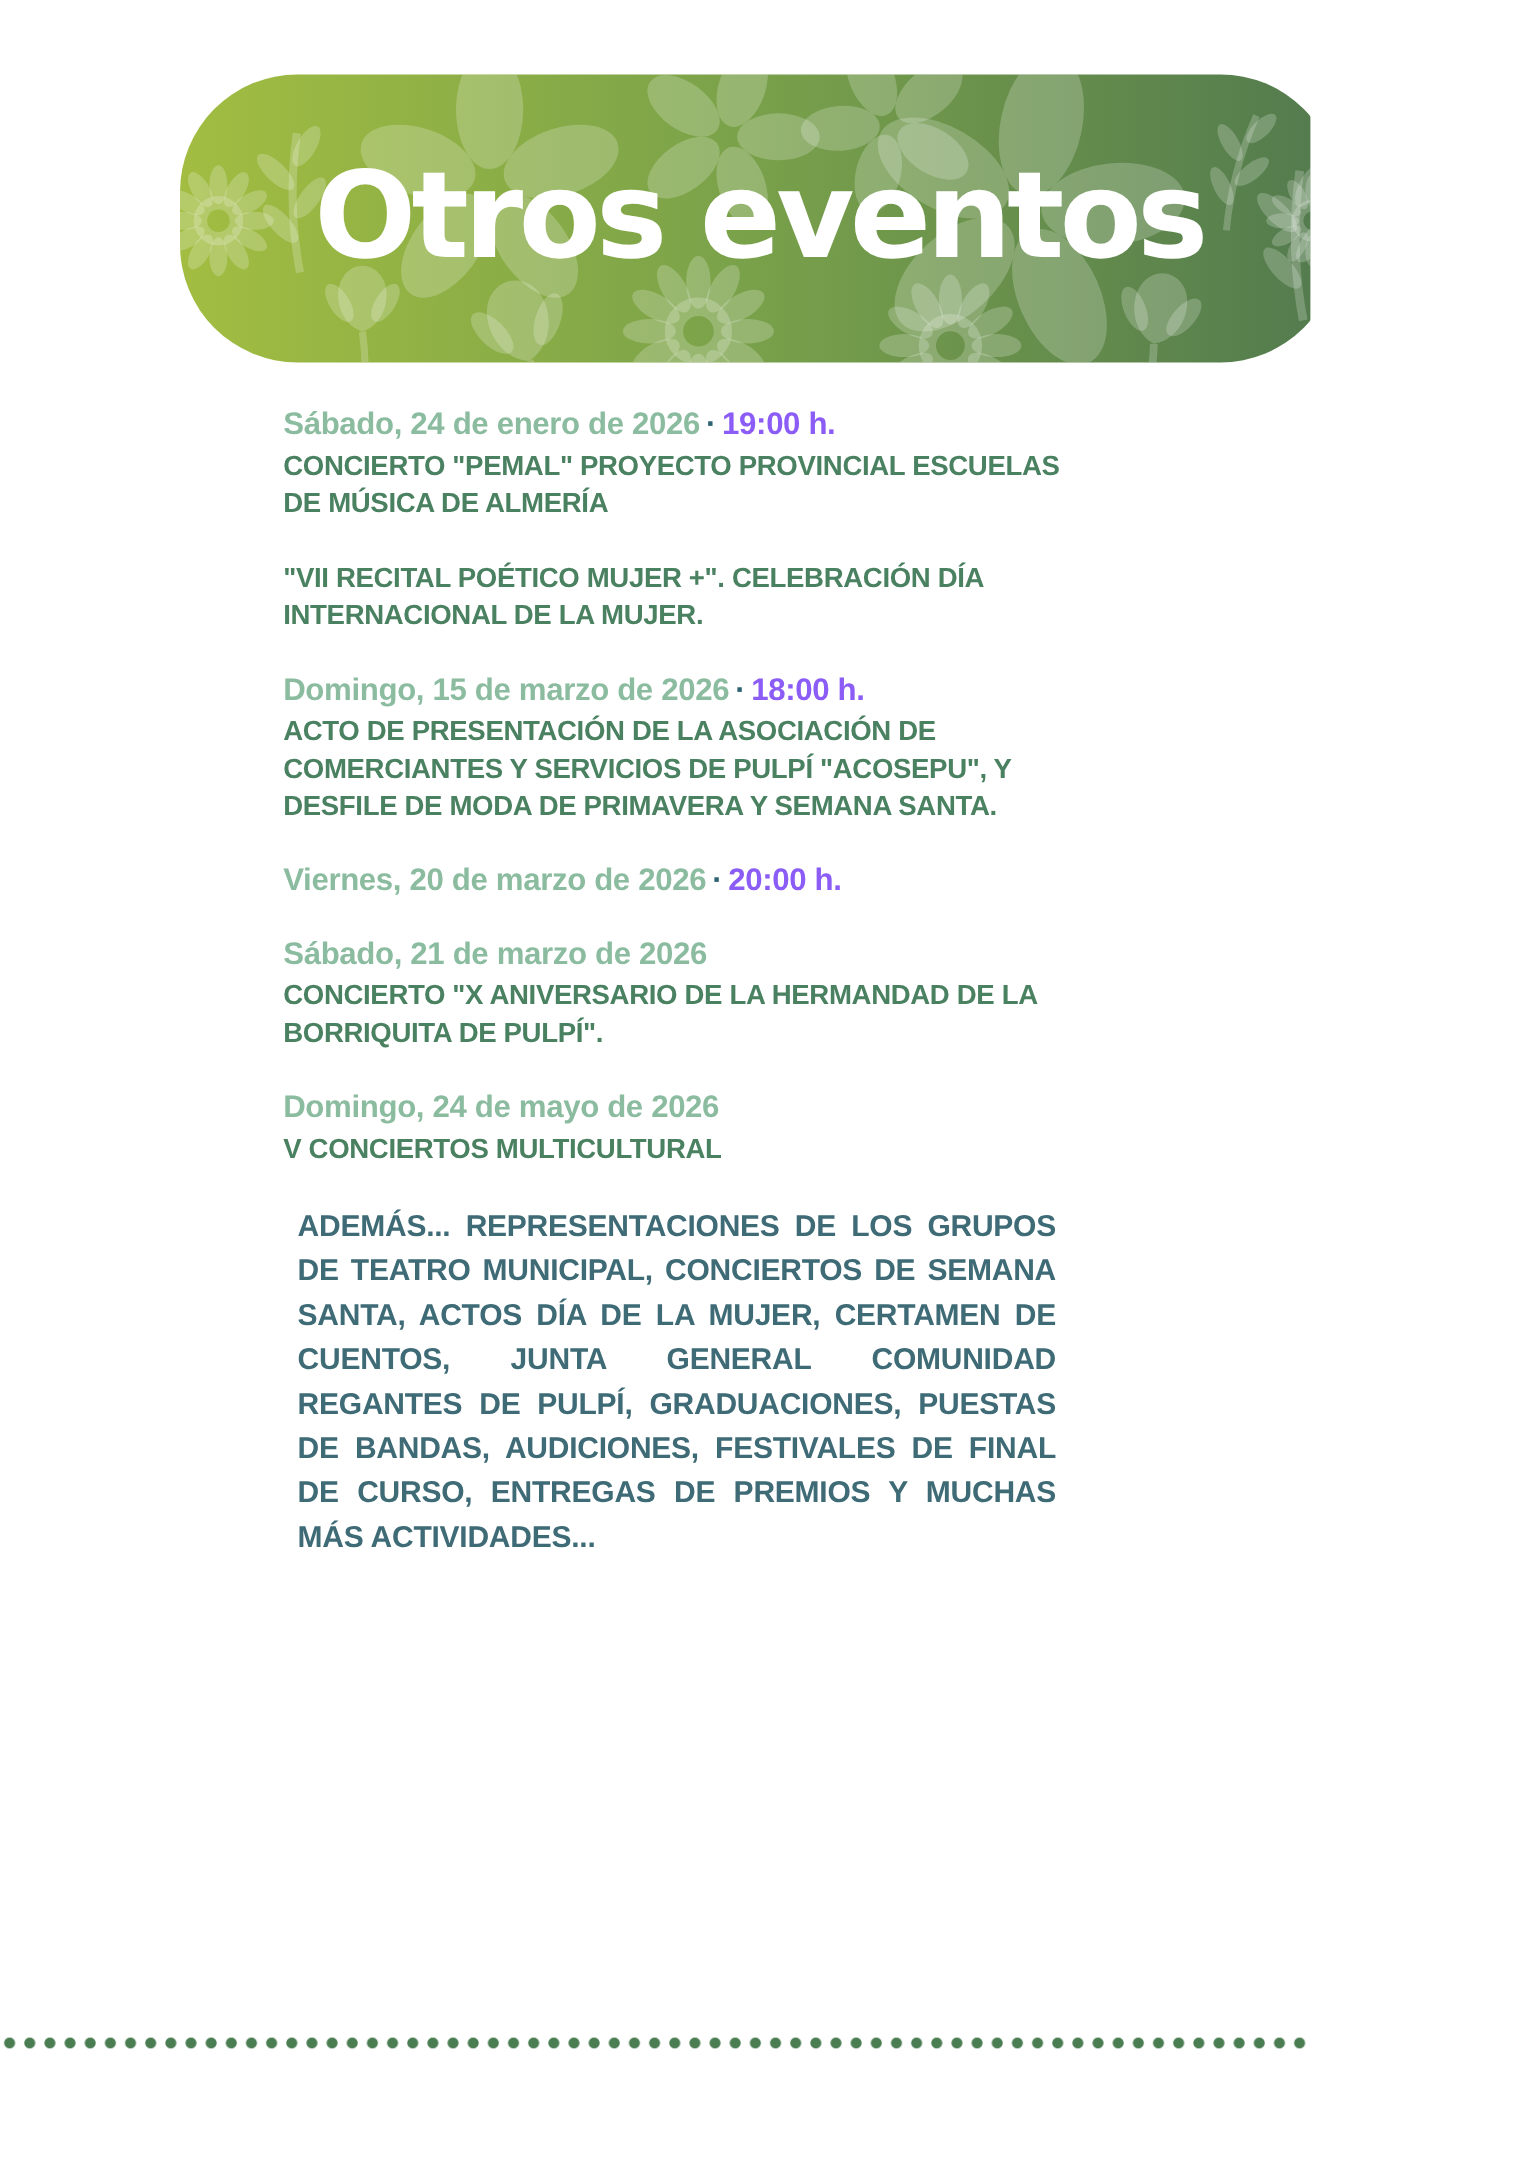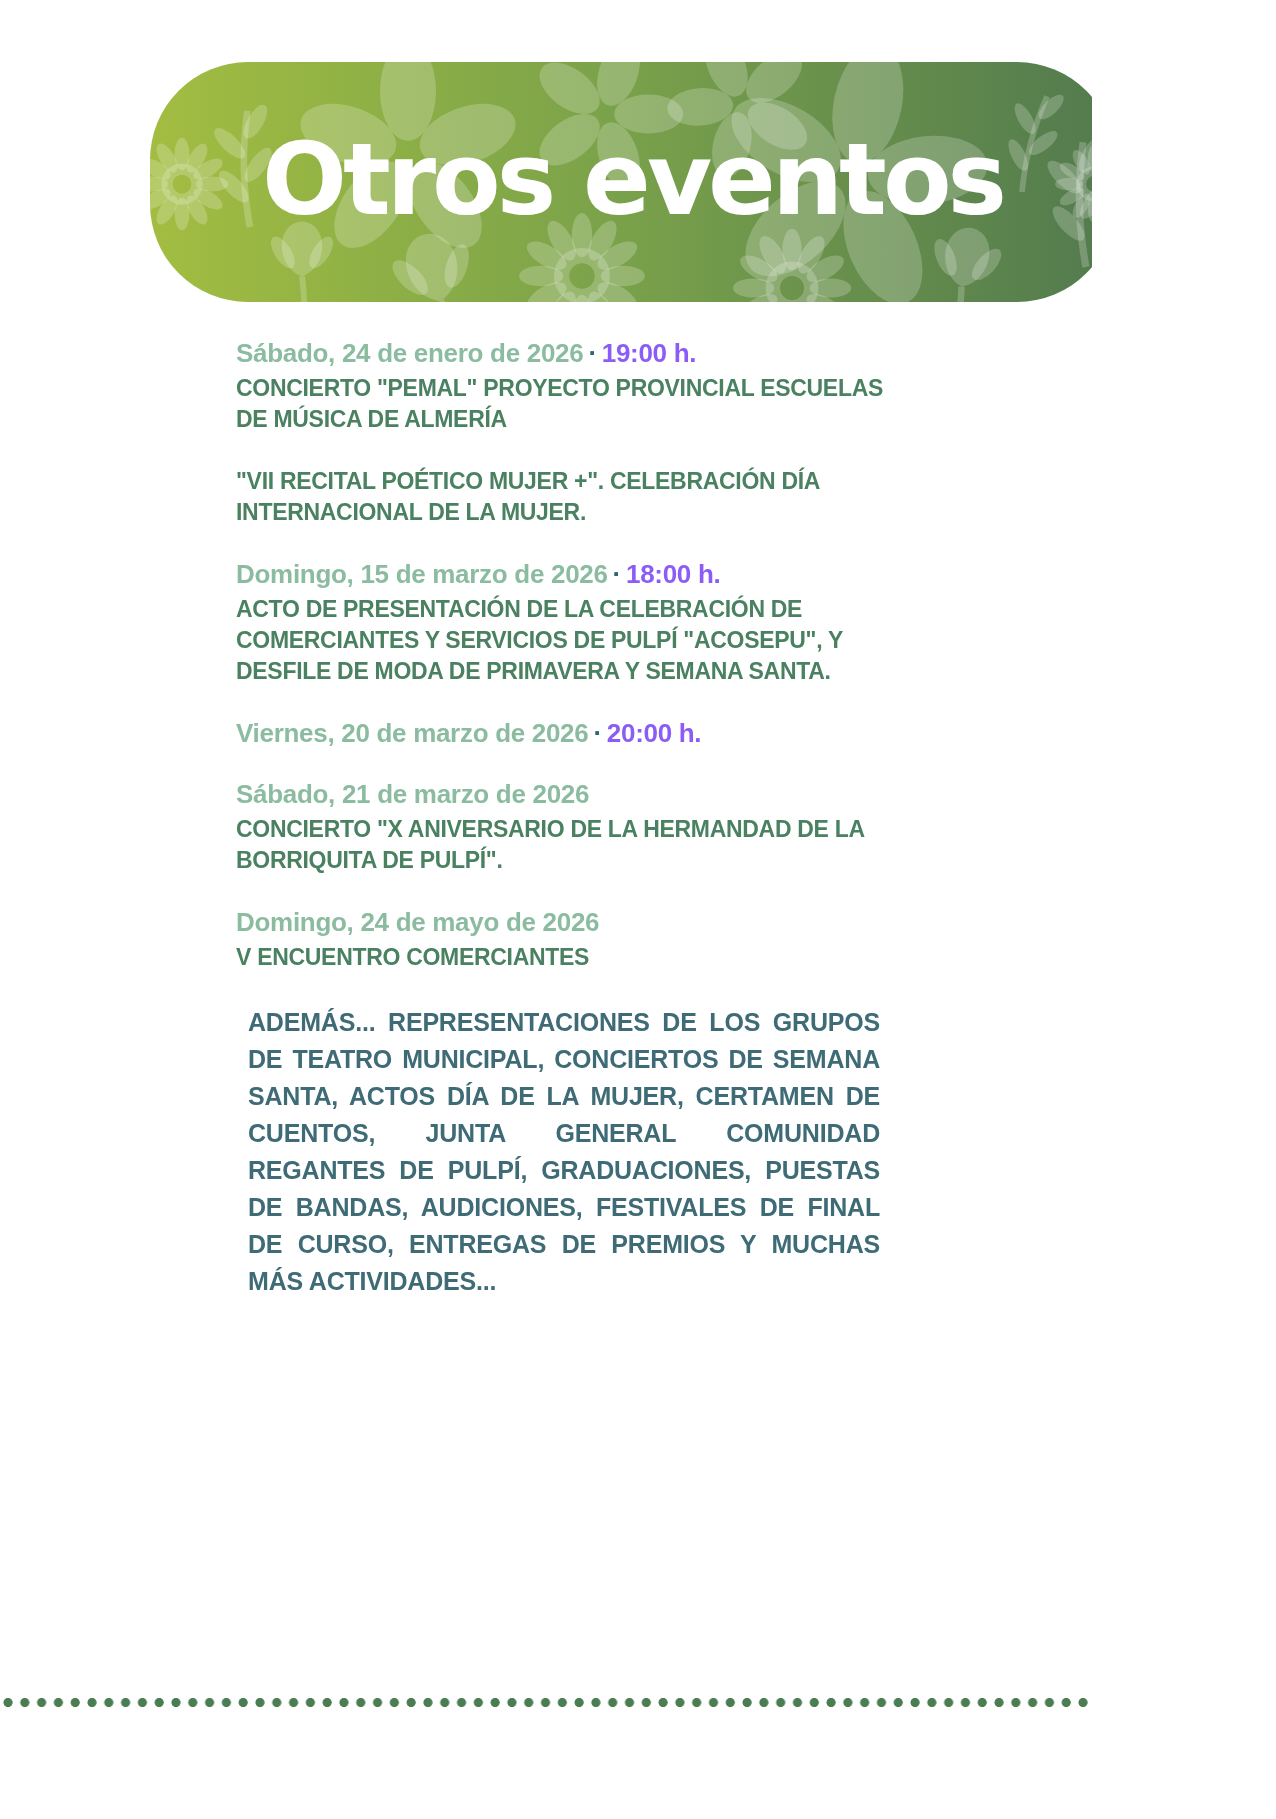--- a/index.html
+++ b/index.html
@@ -136,41 +136,41 @@
     </div>
 
     <div class="event">
       <div class="event-desc">"VII RECITAL POÉTICO MUJER +". CELEBRACIÓN DÍA INTERNACIONAL DE LA MUJER.</div>
     </div>
 
     <div class="event">
       <div class="event-date-line">
         <span>Domingo, 15 de marzo de 2026</span><span class="event-sep">·</span><span class="event-time">18:00 h.</span>
       </div>
-      <div class="event-desc">ACTO DE PRESENTACIÓN DE LA CELEBRACIÓN DE COMERCIANTES Y SERVICIOS DE PULPÍ "ACOSEPU", Y DESFILE DE MODA DE PRIMAVERA Y SEMANA SANTA.</div>
+      <div class="event-desc">ACTO DE PRESENTACIÓN DE LA ASOCIACIÓN DE COMERCIANTES Y SERVICIOS DE PULPÍ "ACOSEPU", Y DESFILE DE MODA DE PRIMAVERA Y SEMANA SANTA.</div>
     </div>
 
     <div class="event">
       <div class="event-date-line">
         <span>Viernes, 20 de marzo de 2026</span><span class="event-sep">·</span><span class="event-time">20:00 h.</span>
       </div>
     </div>
 
     <div class="event">
       <div class="event-date-line">
         <span>Sábado, 21 de marzo de 2026</span>
       </div>
       <div class="event-desc">CONCIERTO "X ANIVERSARIO DE LA HERMANDAD DE LA BORRIQUITA DE PULPÍ".</div>
     </div>
 
     <div class="event">
       <div class="event-date-line">
         <span>Domingo, 24 de mayo de 2026</span>
       </div>
-      <div class="event-desc">V ENCUENTRO COMERCIANTES</div>
+      <div class="event-desc">V CONCIERTOS MULTICULTURAL</div>
     </div>
 
     <div class="extra-paragraph">ADEMÁS... REPRESENTACIONES DE LOS GRUPOS DE TEATRO MUNICIPAL, CONCIERTOS DE SEMANA SANTA, ACTOS DÍA DE LA MUJER, CERTAMEN DE CUENTOS, JUNTA GENERAL COMUNIDAD REGANTES DE PULPÍ, GRADUACIONES, PUESTAS DE BANDAS, AUDICIONES, FESTIVALES DE FINAL DE CURSO, ENTREGAS DE PREMIOS Y MUCHAS MÁS ACTIVIDADES...</div>
   </div>
 
   <div class="dotted-line"></div>
   <div class="page-badge">
     <span>19</span>
   </div>
 

